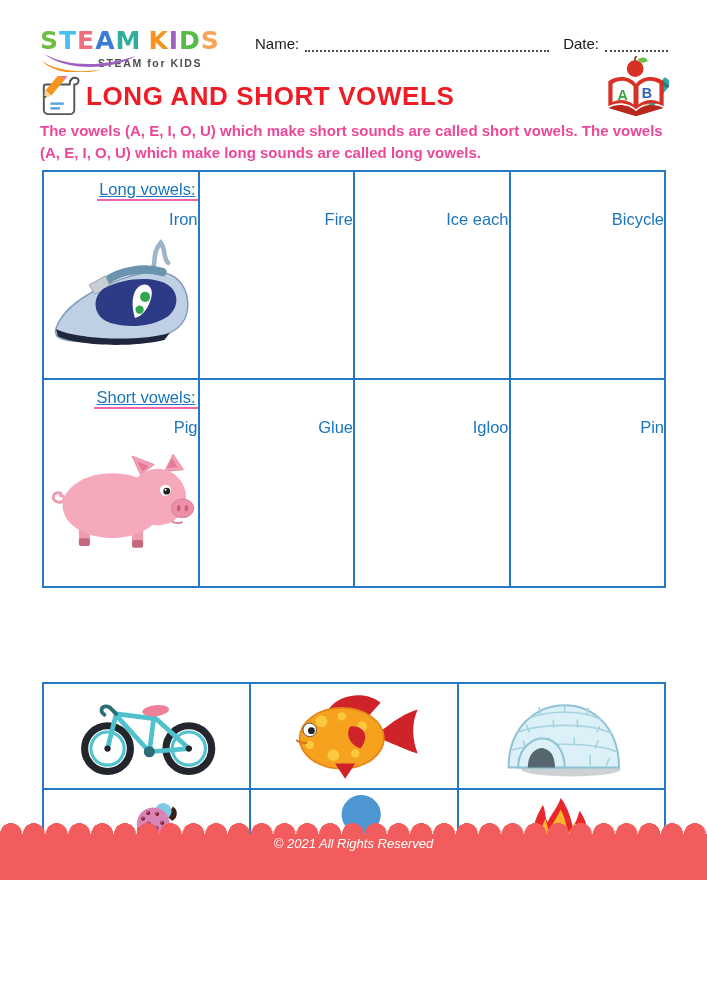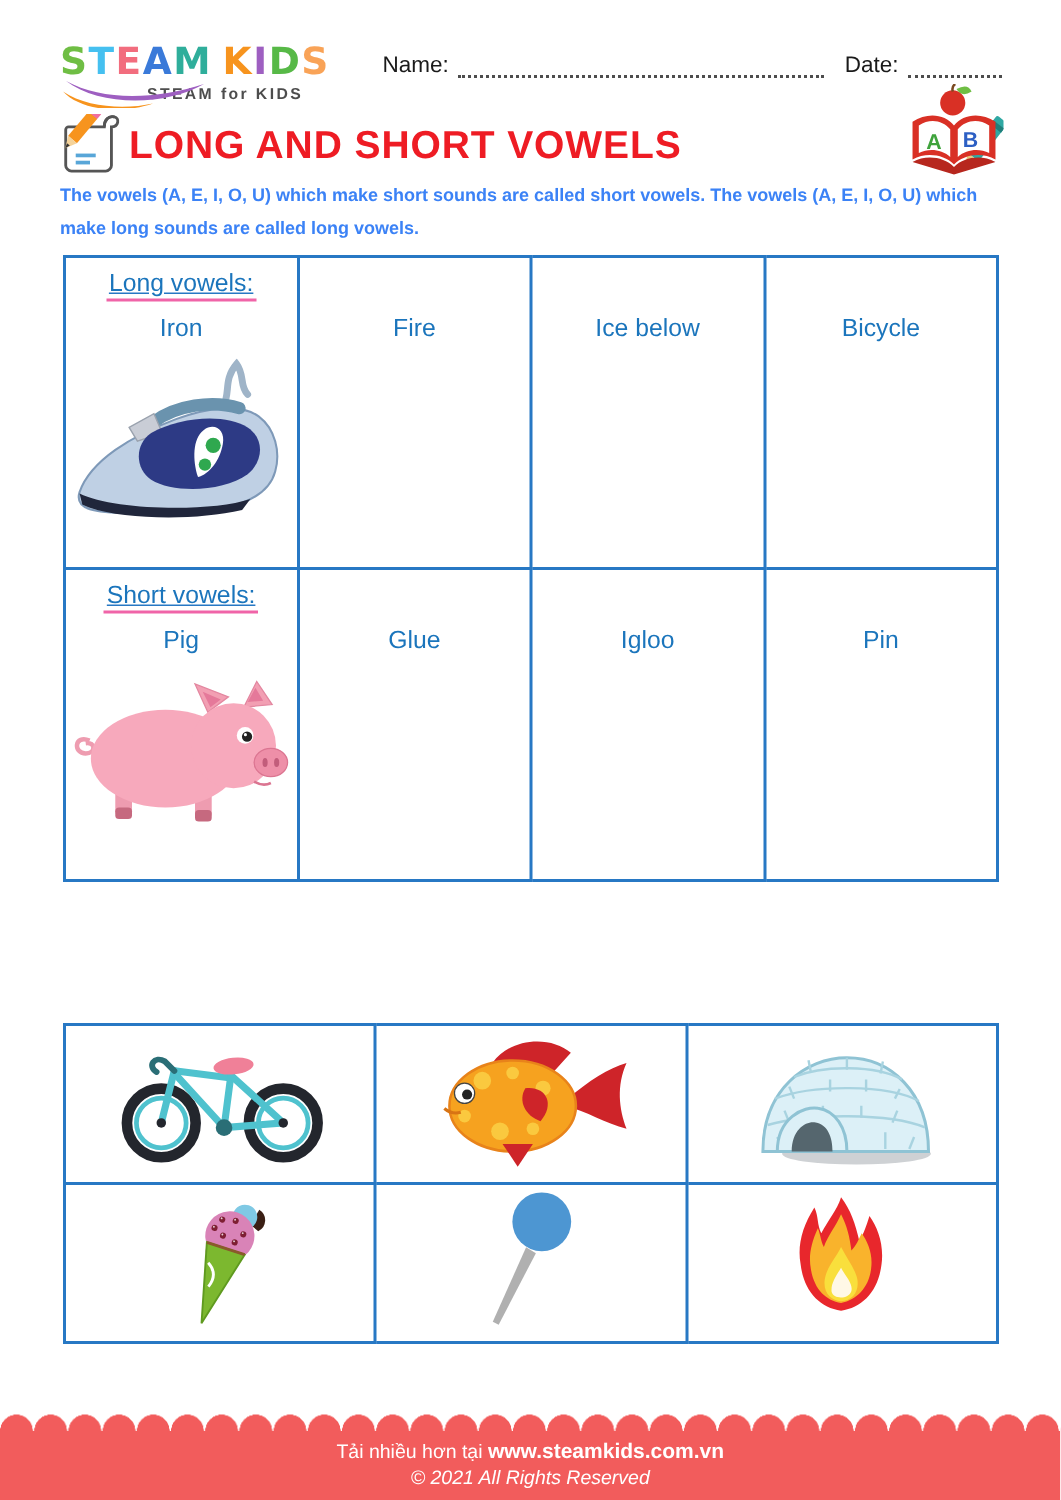--- a/index.html
+++ b/index.html
@@ -1,46 +1,46 @@
 <!DOCTYPE html>
 <html><head>
 <meta charset="utf-8">
 <style>
   * { margin:0; padding:0; box-sizing:border-box; }
   html,body { background:#ffffff; }
   body { font-family:"Liberation Sans", sans-serif; }
-  .page { position:relative; width:707px; height:1000px; background:#fff; overflow:hidden; margin:0 auto; }
+  .page { position:relative; width:707px; height:880px; background:#fff; overflow:hidden; margin:0 auto; }
 
   
   .logo { position:absolute; left:40px; top:26px; width:210px; }
   .logo-letters span { font-family:"DejaVu Sans", sans-serif; font-weight:800; font-size:25px; letter-spacing:1px; }
   .logo-letters .sp { display:inline-block; width:7px; }
   .logo-swoosh { position:absolute; left:0; top:26px; }
   .tagline { margin:2px 0 0 58px; font-size:10.5px; font-weight:bold; color:#4d4d4d; letter-spacing:1.6px; }
 
   .name-date { position:absolute; left:255px; top:36px; width:413px; display:flex; align-items:flex-end; font-size:15px; color:#1a1a1a; }
   .name-date .lbl { padding-right:6px; line-height:16px; }
   .dotline { border-bottom:2px dotted #4d4d4d; height:14px; }
   .dot-name { width:244px; margin-right:14px; }
   .dot-date { flex:1; }
 
   .abc-book { position:absolute; top:56px; right:38px; }
 
   
   .title-row { position:absolute; top:76px; left:38px; display:flex; align-items:center; gap:4px; }
   .page-title { font-size:26px; font-weight:bold; color:#ee1c24; letter-spacing:0.6px; font-family:"Liberation Sans", sans-serif; }
 
-  .blue-par { color:#3b82f6; font-weight:bold; font-size:12px; line-height:21.5px; }
+  .blue-par { color:#ec4899; font-weight:bold; font-size:15px; line-height:21.5px; }
   .intro { position:absolute; top:120px; left:40px; width:634px; }
   .instructions { position:absolute; top:599px; left:40px; width:622px; }
 
   
   table { border-collapse:collapse; table-layout:fixed; }
   .vowel-table { position:absolute; top:170px; left:42px; width:624px; }
-  .vowel-table td { border:2px solid #2778c4; height:208px; vertical-align:top; text-align:center; padding-top:8px; }
+  .vowel-table td { border:2px solid #2778c4; height:208px; vertical-align:top; text-align:right; padding-top:8px; }
   .cell-head { height:26px; margin-bottom:4px; font-size:16.5px; color:#1b75bc; }
   .cell-head span { display:inline-block; text-decoration:underline; text-decoration-color:#2778c4; border-bottom:2px solid #f064a8; padding:0 2px 0 2px; }
   .cell-label { font-size:16.5px; color:#1b75bc; }
   .cell-img { margin-top:10px; }
 
   .cutout-table { position:absolute; top:682px; left:42px; width:624px; }
   .cutout-table td { border:2px solid #2778c4; height:106px; text-align:center; vertical-align:middle; }
 
   
   footer { position:absolute; left:0; right:0; bottom:0; height:46px; background:#f25c5c; color:#fff; text-align:center; }
@@ -131,21 +131,21 @@
             <path d="M6,98 C30,110 100,112 130,102 L124,110 C85,119 28,116 8,106 Z" fill="#20263b"></path>
           </svg>
         </div>
       </td>
       <td>
         <div class="cell-head"></div>
         <div class="cell-label">Fire</div>
       </td>
       <td>
         <div class="cell-head"></div>
-        <div class="cell-label">Ice below</div>
+        <div class="cell-label">Ice each</div>
       </td>
       <td>
         <div class="cell-head"></div>
         <div class="cell-label">Bicycle</div>
       </td>
     </tr>
     <tr>
       <td>
         <div class="cell-head"><span>Short vowels:</span></div>
         <div class="cell-label">Pig</div>
@@ -304,19 +304,16 @@
           <path d="M57,60 C50,74 40,84 38,98 C36,114 46,122 57,123 C70,122 78,112 76,98 C74,86 64,74 57,60 Z" fill="#f9df3c"></path>
           <path d="M57,84 C51,94 45,102 46,112 C48,121 66,121 69,111 C71,102 62,94 57,84 Z" fill="#fff8e6"></path>
         </svg>
       </td>
     </tr>
   </tbody>
     </table>
 
   <footer>
     <div class="scallops"></div>
-    <div class="foot-line1">
-      <span>Tải nhiều hơn tại </span><b>www.steamkids.com.vn</b>
-    </div>
     <div class="foot-line2">© 2021 All Rights Reserved</div>
   </footer>
 
 </div>
 
 </body></html>

